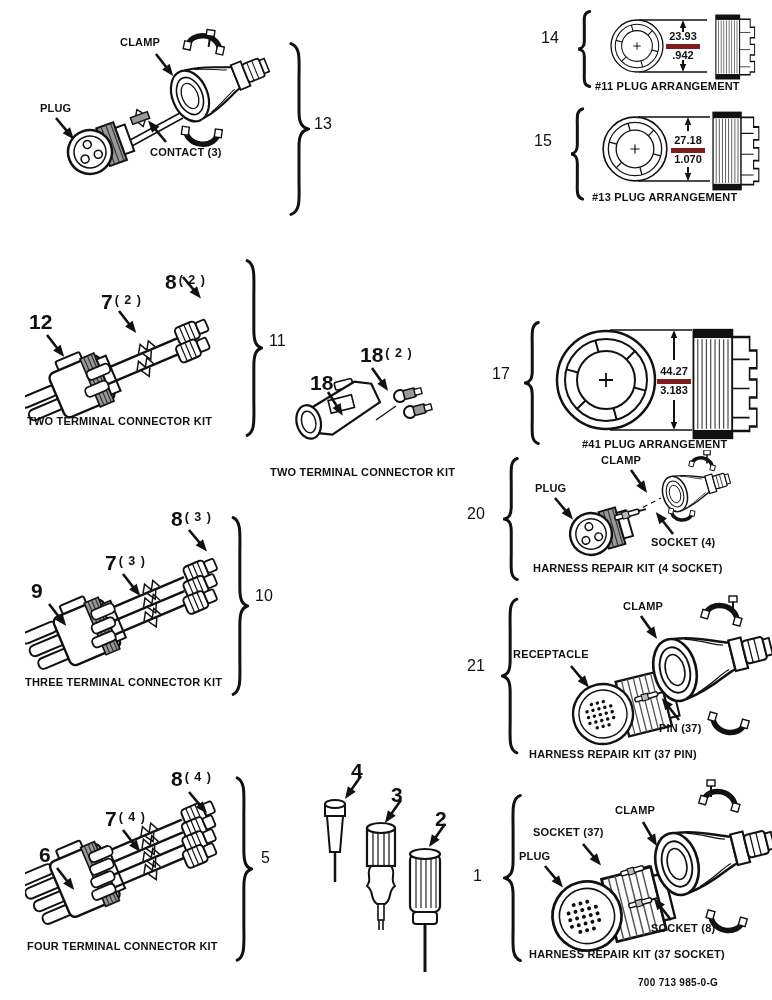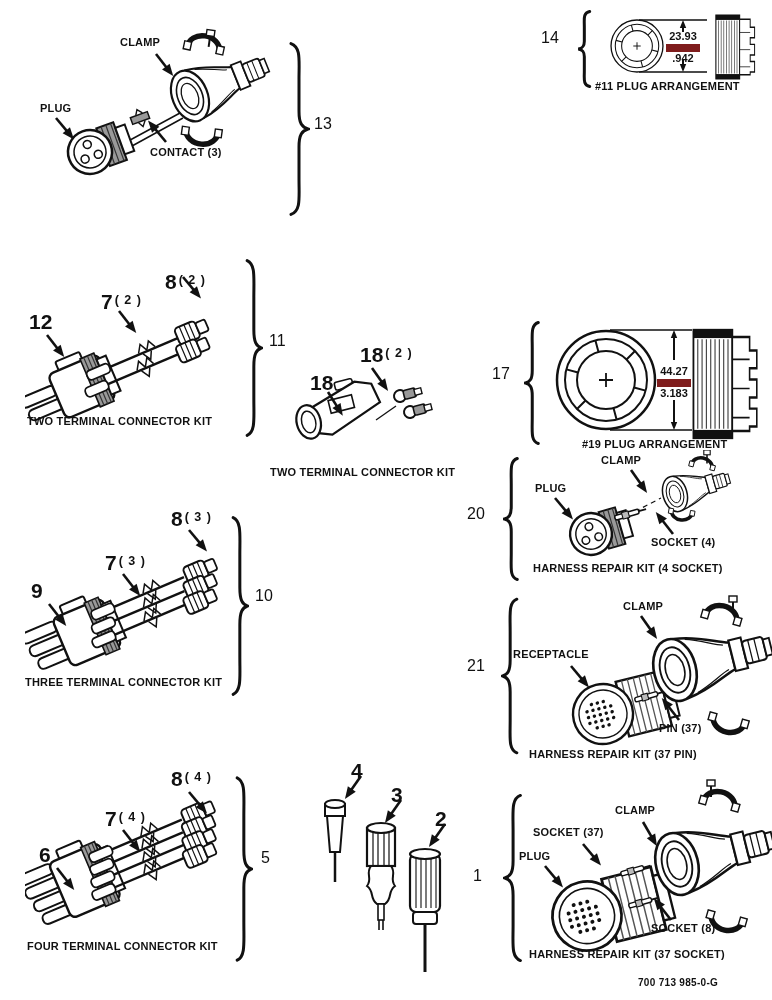--- a/index.html
+++ b/index.html
@@ -6,21 +6,21 @@
   .page{position:relative;width:772px;height:1000px;background:#fff;overflow:hidden;
         font-family:"Liberation Sans",sans-serif;color:#111}
   .grp{position:absolute}
   .art{position:absolute;left:0;top:0}
   .lbl,.cap{position:absolute;font-size:11px;font-weight:700;white-space:nowrap;letter-spacing:.2px;line-height:1.1}
   .co{position:absolute;font-size:21px;font-weight:700;line-height:1;white-space:nowrap}
   .co .q{font-size:12.5px;vertical-align:5px;margin-left:2px;letter-spacing:1px}
   .bn{position:absolute;font-size:16px;font-weight:400;line-height:1;white-space:nowrap}
   .brace{position:absolute}
   .frac{position:absolute;text-align:center;font-weight:700;font-size:11px;line-height:13px;white-space:nowrap}
-  .frac .t{display:inline-block;border-bottom:8px solid #7f1d1d;padding:0 3px 1px}
+  .frac .t{display:inline-block;border-bottom:5px solid #7f1d1d;padding:0 3px 1px}
   .frac .b{display:block}
   .footer{position:absolute;font-size:10px;font-weight:700;letter-spacing:.3px}
 </style>
 </head>
 <body>
 
 <div class="page">
 
 <svg style="position:absolute;width:0;height:0" aria-hidden="true">
 <defs>
@@ -196,41 +196,61 @@
   <svg class="brace" style="left:42px;top:0" width="16" height="78" viewBox="0 0 24 100" preserveAspectRatio="none">
     <path d="M19,2 C9,4 11,11 11,22 L11,40 C11,47 8,49 2,50 C8,51 11,53 11,60 L11,78 C11,89 9,96 19,98" fill="none" stroke="#111" stroke-width="3" vector-effect="non-scaling-stroke" stroke-linecap="round"></path>
   </svg>
   <div class="frac" style="left:124px;top:20px;width:48px">
     <span class="t">23.93</span>
     <span class="b">.942</span>
   </div>
   <div class="cap" style="left:60px;top:70px">#11 PLUG ARRANGEMENT</div>
 </div>
 
+<div class="grp" style="left:530px;top:105px;width:242px;height:100px">
+  <svg class="art" width="242" height="100">
+    <path d="M108,12 H180 M108,76 H180" stroke="#111" stroke-width="1.3" fill="none"></path>
+    <use href="#plugface" transform="translate(105,44) scale(0.65)"></use>
+    <use href="#knurl" transform="translate(182,6) scale(0.52,0.80)"></use>
+    <line x1="158" y1="20" x2="158" y2="26" stroke="#111" stroke-width="2"></line>
+    <polygon points="158,12 154.8,20 161.2,20" fill="#111"></polygon>
+    <line x1="158" y1="62" x2="158" y2="68" stroke="#111" stroke-width="2"></line>
+    <polygon points="158,76 154.8,68 161.2,68" fill="#111"></polygon>
+  </svg>
+  <div class="bn" style="left:4px;top:28px">15</div>
+  <svg class="brace" style="left:40px;top:2px" width="16" height="94" viewBox="0 0 24 100" preserveAspectRatio="none">
+    <path d="M19,2 C9,4 11,11 11,22 L11,40 C11,47 8,49 2,50 C8,51 11,53 11,60 L11,78 C11,89 9,96 19,98" fill="none" stroke="#111" stroke-width="3" vector-effect="non-scaling-stroke" stroke-linecap="round"></path>
+  </svg>
+  <div class="frac" style="left:134px;top:29px;width:48px">
+    <span class="t">27.18</span>
+    <span class="b">1.070</span>
+  </div>
+  <div class="cap" style="left:62px;top:86px">#13 PLUG ARRANGEMENT</div>
+</div>
 
 
 <div class="grp" style="left:488px;top:320px;width:284px;height:132px">
   <svg class="art" width="284" height="132">
     <path d="M122,10 H204 M122,110 H204" stroke="#111" stroke-width="1.3" fill="none"></path>
     <use href="#plugface" transform="translate(118,60) scale(1)"></use>
     <use href="#knurl" transform="translate(204,8) scale(0.72,1.12)"></use>
     <line x1="186" y1="18" x2="186" y2="40" stroke="#111" stroke-width="2"></line>
     <polygon points="186,10 182.8,18 189.2,18" fill="#111"></polygon>
     <line x1="186" y1="80" x2="186" y2="102" stroke="#111" stroke-width="2"></line>
     <polygon points="186,110 182.8,102 189.2,102" fill="#111"></polygon>
   </svg>
   <div class="bn" style="left:4px;top:46px">17</div>
   <svg class="brace" style="left:36px;top:0" width="18" height="126" viewBox="0 0 24 100" preserveAspectRatio="none">
     <path d="M19,2 C9,4 11,11 11,22 L11,40 C11,47 8,49 2,50 C8,51 11,53 11,60 L11,78 C11,89 9,96 19,98" fill="none" stroke="#111" stroke-width="3" vector-effect="non-scaling-stroke" stroke-linecap="round"></path>
   </svg>
   <div class="frac" style="left:162px;top:45px;width:48px">
     <span class="t">44.27</span>
     <span class="b">3.183</span>
   </div>
-  <div class="cap" style="left:94px;top:118px">#19 PLUG ARRANGEMENT</div>
+  <div class="cap" style="left:94px;top:118px">#41 PLUG ARRANGEMENT</div>
 </div>
 
 <div class="grp" style="left:25px;top:255px;width:280px;height:190px">
   <svg class="art" width="280" height="190">
     <g transform="translate(32,142) rotate(-23)">
           <use href="#term2"></use>
         </g>
     <use href="#arrow" transform="translate(158,22) rotate(50)"></use>
     <use href="#arrow" transform="translate(94,56) rotate(52)"></use>
     <use href="#arrow" transform="translate(22,80) rotate(52)"></use>

